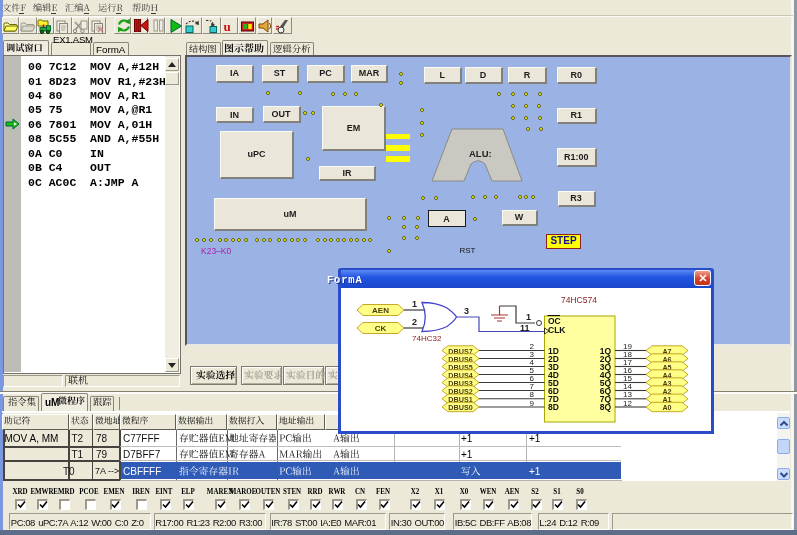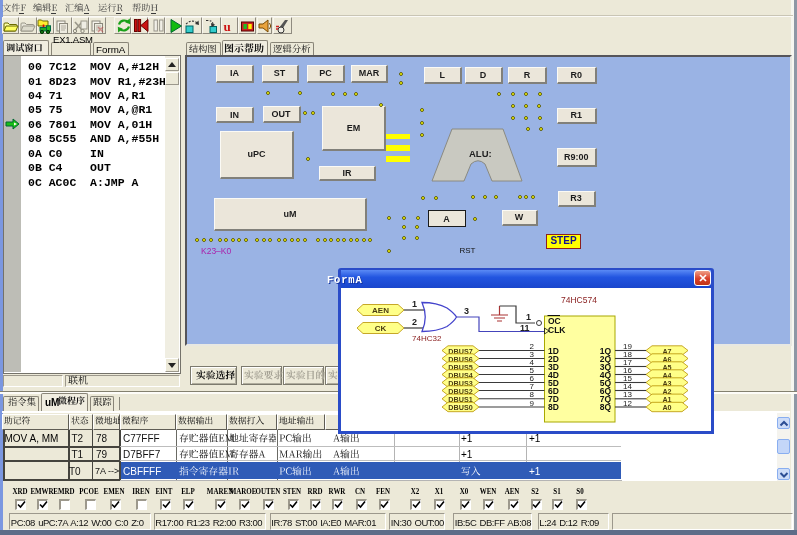--- a/index.html
+++ b/index.html
@@ -190,21 +190,21 @@
     </g>
   </svg>
 <div class="abs" style="left:2.5px;top:55px;width:178px;height:318.5px;border:1px solid #74726a;background:#fff"></div>
 <div class="abs" style="left:4px;top:56px;width:17px;height:316px;background:#bdbdb6"></div>
 <svg class="abs" style="left:5px;top:118px" width="16" height="12">
     <path d="M1,4 L8,4 L8,1 L14,6 L8,11 L8,8 L1,8 Z" fill="#18c018" stroke="#063" stroke-width="1"></path>
     <path d="M9,4.5 L12,6 L9,7.5" fill="#ffe"></path>
   </svg>
 <div class="abs mono" style="left:28px;top:60.0px;font-weight:bold;font-size:11.5px;white-space:pre">00 7C12  MOV A,#12H</div>
 <div class="abs mono" style="left:28px;top:74.5px;font-weight:bold;font-size:11.5px;white-space:pre">01 8D23  MOV R1,#23H</div>
-<div class="abs mono" style="left:28px;top:88.9px;font-weight:bold;font-size:11.5px;white-space:pre">04 71    MOV A,R1</div>
+<div class="abs mono" style="left:28px;top:88.9px;font-weight:bold;font-size:11.5px;white-space:pre">04 80    MOV A,R1</div>
 <div class="abs mono" style="left:28px;top:103.4px;font-weight:bold;font-size:11.5px;white-space:pre">05 75    MOV A,@R1</div>
 <div class="abs mono" style="left:28px;top:117.8px;font-weight:bold;font-size:11.5px;white-space:pre">06 7801  MOV A,01H</div>
 <div class="abs mono" style="left:28px;top:132.2px;font-weight:bold;font-size:11.5px;white-space:pre">08 5C55  AND A,#55H</div>
 <div class="abs mono" style="left:28px;top:146.7px;font-weight:bold;font-size:11.5px;white-space:pre">0A C0    IN</div>
 <div class="abs mono" style="left:28px;top:161.1px;font-weight:bold;font-size:11.5px;white-space:pre">0B C4    OUT</div>
 <div class="abs mono" style="left:28px;top:175.6px;font-weight:bold;font-size:11.5px;white-space:pre">0C AC0C  A:JMP A</div>
 <div class="abs" style="left:165px;top:56px;width:13.5px;height:316px;background:#f0eee2"></div>
 <div class="abs" style="left:165px;top:57.5px;width:13.5px;height:13.5px;border:1px solid;border-color:#fff #9c988c #9c988c #fff;background:#ece9d8"></div>
 <svg class="abs" style="left:168px;top:61.5px" width="9" height="7">
     <path d="M4,0 L8,5 L0,5 Z" fill="#222"></path>
@@ -232,21 +232,21 @@
 <div class="box" style="left:351px;top:64.5px;width:37px;height:18px">MAR</div>
 <div class="box" style="left:424px;top:66.5px;width:37.5px;height:17px">L</div>
 <div class="box" style="left:464.5px;top:66.5px;width:38px;height:17px">D</div>
 <div class="box" style="left:508px;top:66.5px;width:39px;height:17px">R</div>
 <div class="box" style="left:557px;top:66.5px;width:39.5px;height:17px">R0</div>
 <div class="box" style="left:216px;top:107px;width:38px;height:16px">IN</div>
 <div class="box" style="left:262.5px;top:105.5px;width:38px;height:17.5px">OUT</div>
 <div class="box" style="left:322px;top:106px;width:64px;height:45px">EM</div>
 <div class="box" style="left:557px;top:107.5px;width:39.5px;height:16px">R1</div>
 <div class="box" style="left:220px;top:130.5px;width:74px;height:48.5px">uPC</div>
-<div class="box" style="left:557px;top:148px;width:39.5px;height:19px">R9:00</div>
+<div class="box" style="left:557px;top:148px;width:39.5px;height:19px">R1:00</div>
 <div class="box" style="left:319px;top:166px;width:57px;height:15px">IR</div>
 <div class="box" style="left:214px;top:197.5px;width:153px;height:33px">uM</div>
 <div class="box" style="left:501.5px;top:209.5px;width:36px;height:16.5px">W</div>
 <div class="box" style="left:557.5px;top:190.5px;width:38px;height:16.5px">R3</div>
 <div class="box" style="left:427.5px;top:210px;width:38px;height:17px;border:1.5px solid #1a1a1a">A</div>
 <svg class="abs" style="left:430px;top:127px" width="96" height="56">
     <path d="M22,2 L73,2 L92,54 L62,54 L55,37 Q48,30.5 41,37 L34,54 L2,54 Z" fill="#c9c9c1" stroke="#8a8a82" stroke-width="1"></path>
     <text x="39" y="30" font-family="Liberation Sans" font-size="9.5" font-weight="bold" fill="#222">ALU:</text>
   </svg>
 <div class="abs" style="left:386px;top:133.5px;width:24px;height:5.5px;background:#ffff00"></div>
@@ -464,21 +464,21 @@
 <div class="abs" style="left:3px;top:479px;width:117px;height:2px;background:#45443e"></div>
 <div class="abs" style="left:120px;top:479.5px;width:502px;height:1px;background:#b4b4b4"></div>
 <div class="abs" style="left:120.5px;top:462px;width:500.5px;height:17px;background:#2f5bb7"></div>
 <div class="abs" style="left:4.5px;top:432.5px;font:10px 'Liberation Sans'">MOV A, MM</div>
 <div class="abs" style="left:71.5px;top:432.5px;font:10px 'Liberation Sans';color:#111;white-space:nowrap">T2</div>
 <div class="abs" style="left:96px;top:432.5px;font:10px 'Liberation Sans';color:#111;white-space:nowrap">78</div>
 <div class="abs" style="left:123px;top:432.5px;font:10px 'Liberation Sans';color:#111;white-space:nowrap">C77FFF</div>
 <div class="abs" style="left:71.5px;top:449.3px;font:10px 'Liberation Sans';color:#111;white-space:nowrap">T1</div>
 <div class="abs" style="left:96px;top:449.3px;font:10px 'Liberation Sans';color:#111;white-space:nowrap">79</div>
 <div class="abs" style="left:123px;top:449.3px;font:10px 'Liberation Sans';color:#111;white-space:nowrap">D7BFF7</div>
-<div class="abs" style="left:69px;top:465.8px;font:10px 'Liberation Sans';color:#111;white-space:nowrap">T0</div>
+<div class="abs" style="left:63px;top:465.8px;font:10px 'Liberation Sans';color:#111;white-space:nowrap">T0</div>
 <div class="abs" style="left:95px;top:465.8px;font:9px 'Liberation Sans';color:#111;white-space:nowrap">7A --&gt;</div>
 <div class="abs" style="left:123px;top:465.8px;font:10px 'Liberation Sans';color:#fff;white-space:nowrap">CBFFFF</div>
 <svg style="position:absolute;left:178.5px;top:432.5px;overflow:visible" width="55" height="12">
     <g fill="#111" transform="translate(0,8.62) scale(0.00980,-0.00980)">
       <use href="#gr5B58" x="0"></use>
       <use href="#gr8D2E" x="1000"></use>
       <use href="#gr5668" x="2000"></use>
       <use href="#gr503C" x="3000"></use>
       <use href="#gr0045" x="4000"></use>
       <use href="#gr004D" x="4652"></use>

